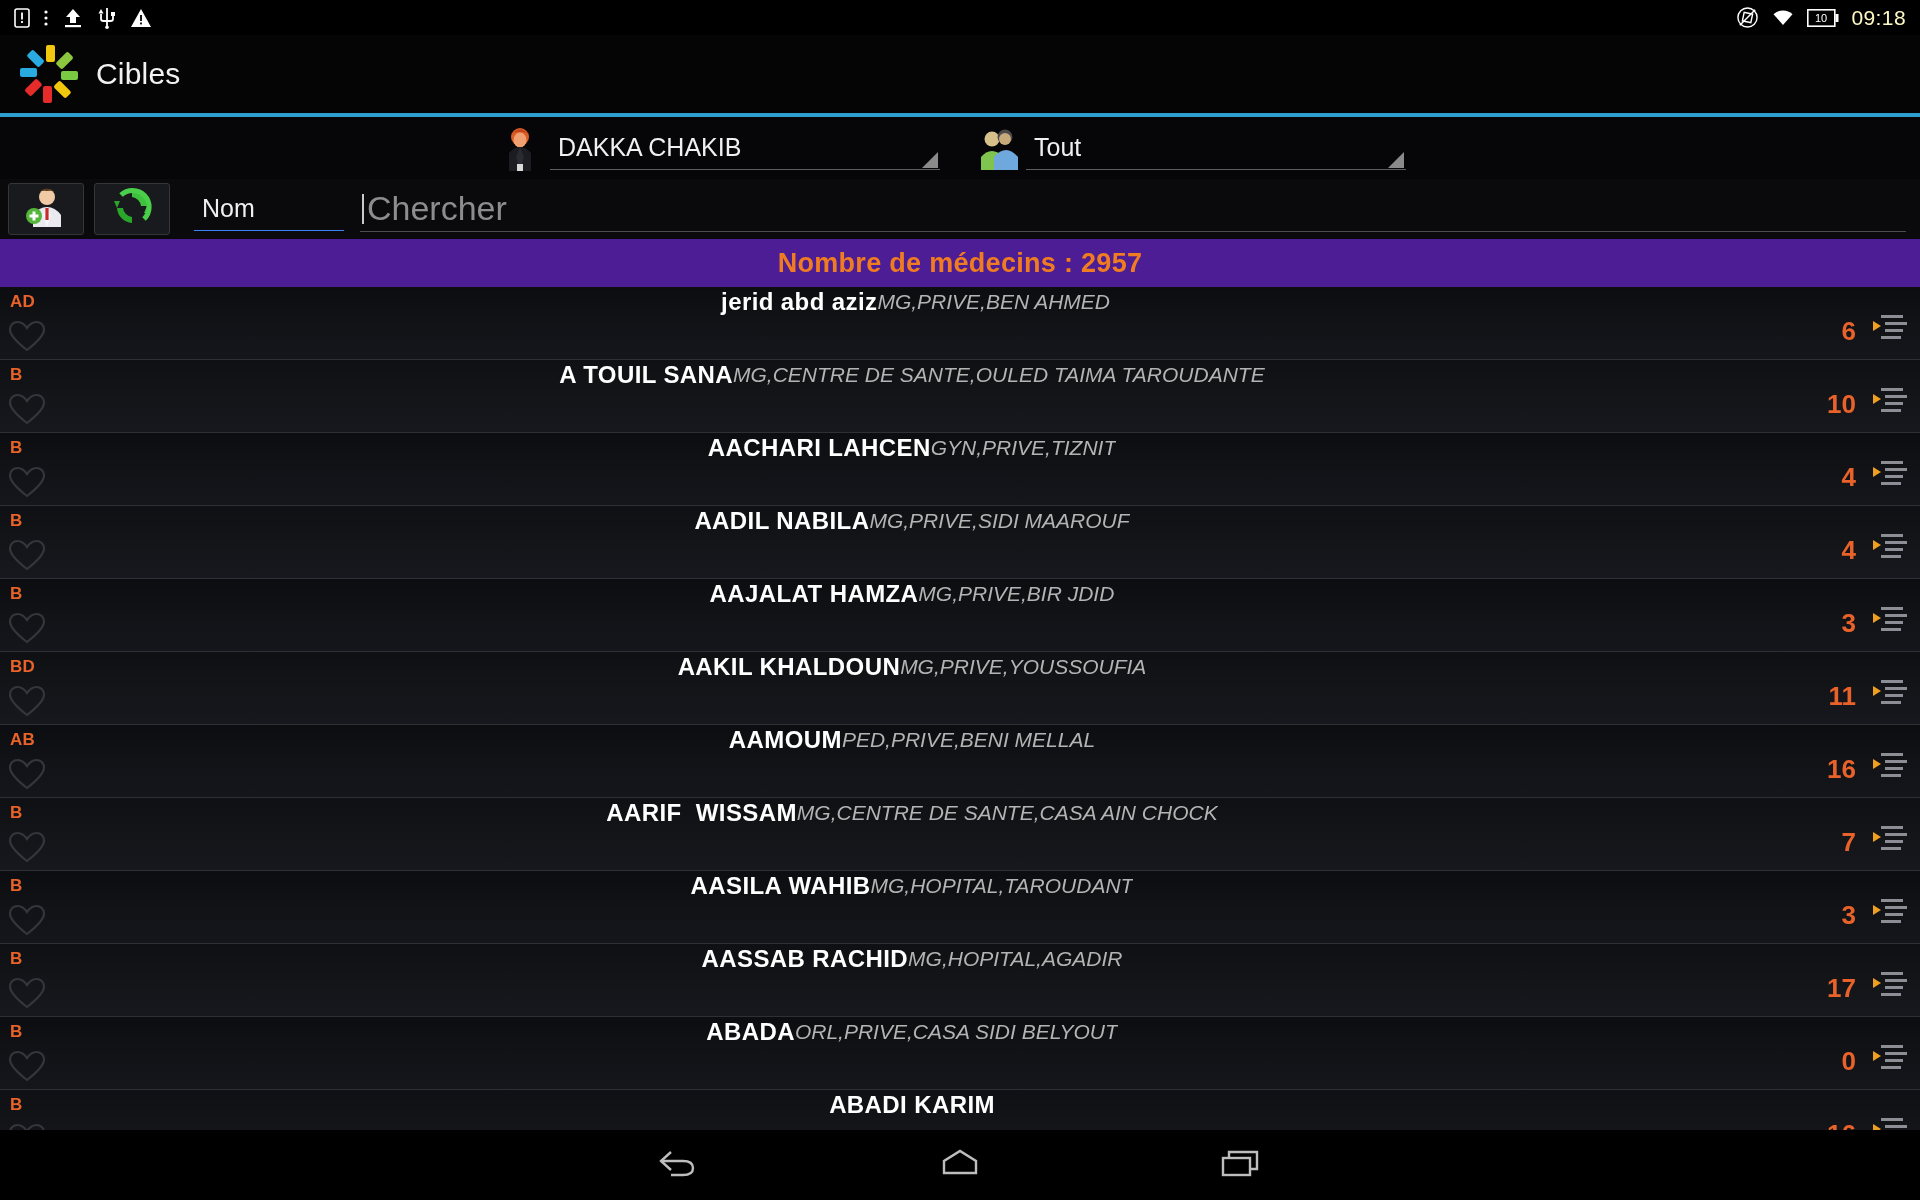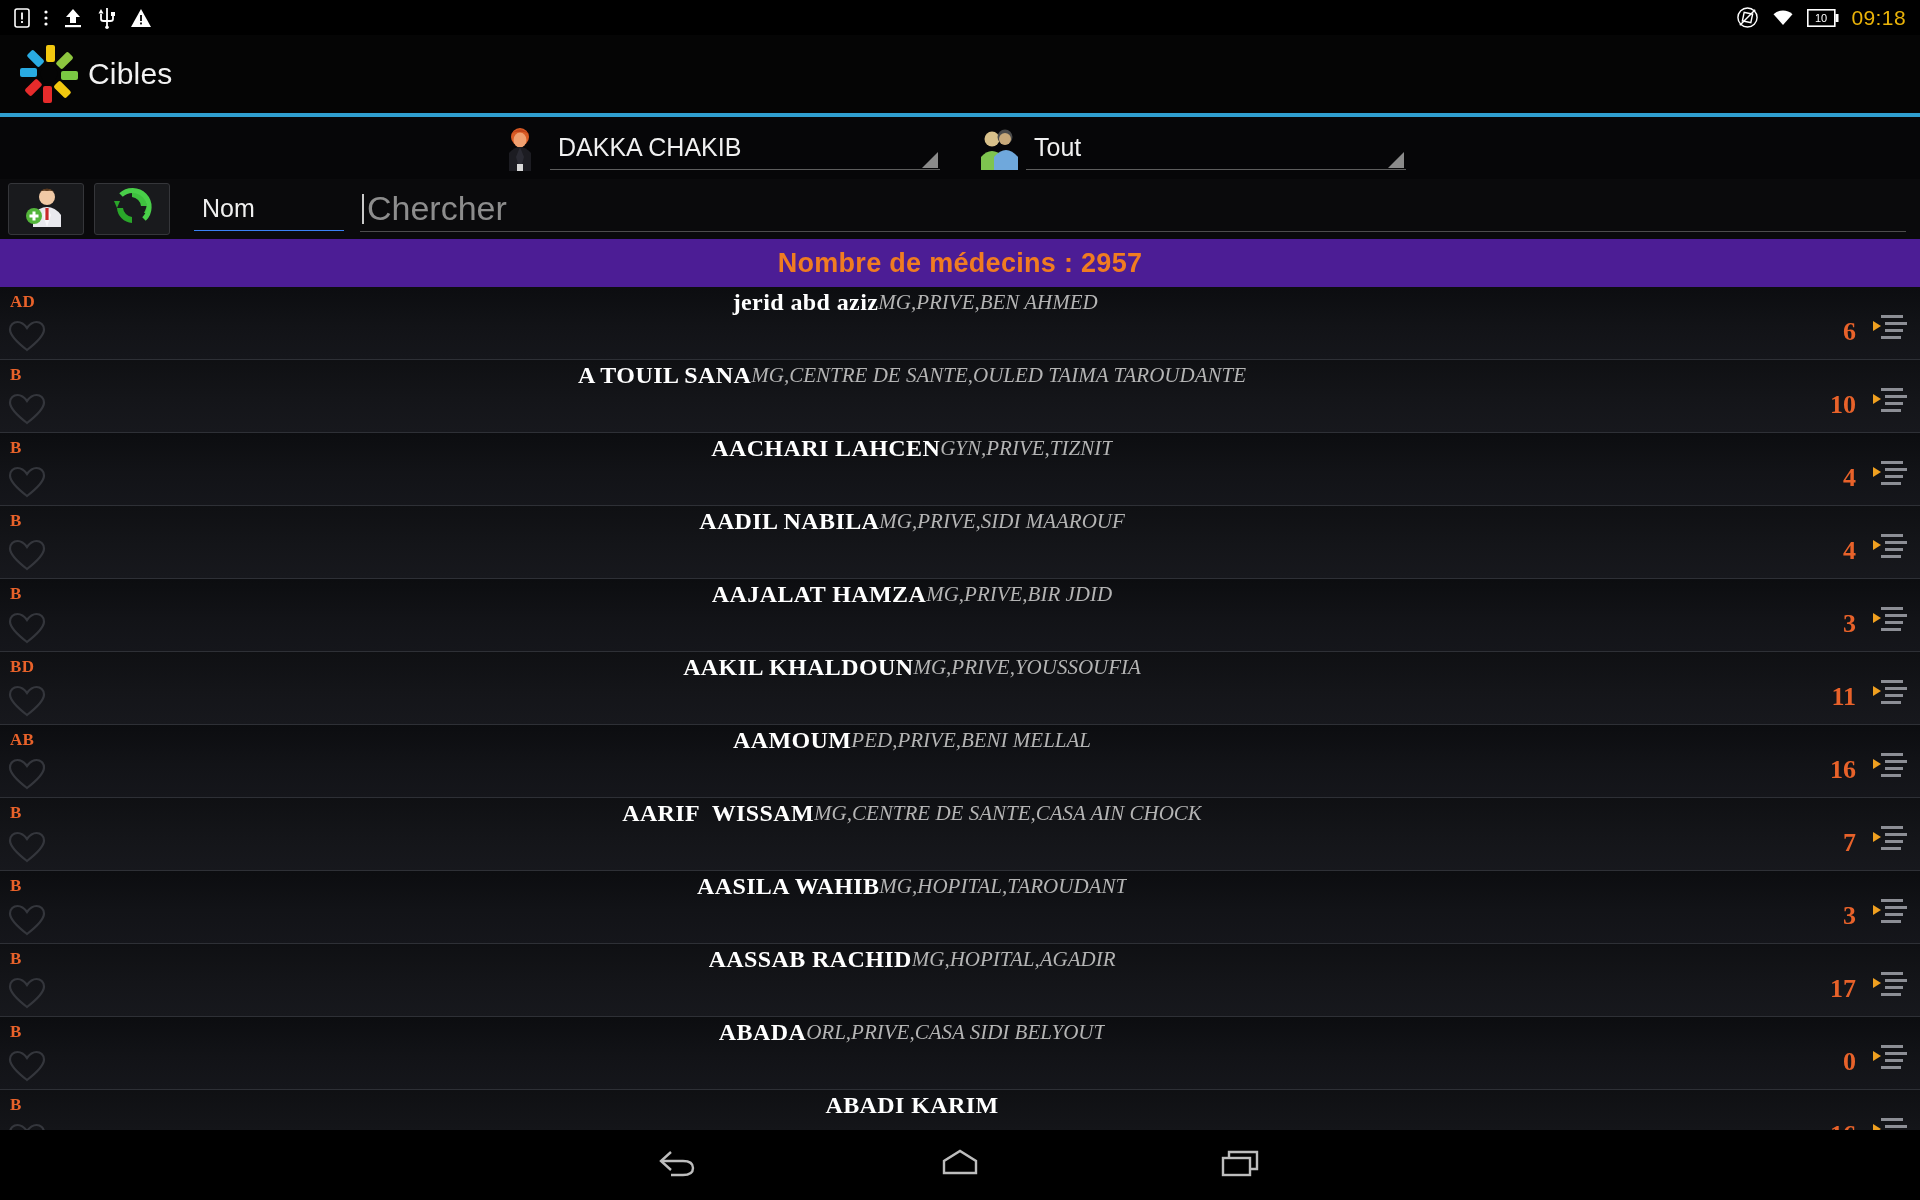--- a/index.html
+++ b/index.html
@@ -13,28 +13,28 @@
   
   .statusbar{
     position:relative; height:35px; background:#000;
     display:flex; align-items:center; justify-content:space-between;
     padding:0 14px;
   }
   .sb-left{ display:flex; align-items:center; gap:13px; }
   .sb-right{ display:flex; align-items:center; gap:12px; }
   .sb-icon{ display:flex; align-items:center; justify-content:center; }
   .sb-time{
-    color:#eab308; font-size:21px; letter-spacing:.4px;
+    color:#fef9c3; font-size:21px; letter-spacing:.4px;
     font-family:"Liberation Sans", sans-serif;
   }
 
   
   .appbar{
     height:78px; background:#050505;
-    display:flex; align-items:center; padding-left:18px; gap:8px;
+    display:flex; align-items:center; padding-left:18px; gap:16px;
     border-bottom:none;
   }
   .logo{ width:62px; height:62px; position:relative; flex:0 0 auto; }
   .app-title{ color:#f2f2f2; font-size:30px; font-weight:400; letter-spacing:.2px;}
   .accent{ height:4px; background:#2f9fd0; width:100%; }
 
   
   .filterbar{
     height:62px; background:#060608;
     display:flex; align-items:center;
@@ -93,21 +93,21 @@
   
   .list{
     position:relative;
     height:calc(1200px - 35px - 78px - 4px - 62px - 60px - 48px - 70px);
     overflow:hidden; background:#0d0e11;
   }
   .row{
     position:relative; height:73px;
     background:linear-gradient(to bottom,#0c0d10 0%,#121317 55%,#15161b 100%);
     border-bottom:1px solid #2e3036;
-    display:flex; align-items:stretch;font-family:Liberation Serif, serif;
+    display:flex; align-items:stretch;
   }
   .row.alt{
     background:linear-gradient(to bottom,#0f1013 0%,#141519 55%,#17181d 100%);
   }
   .row-lead{
     width:60px; flex:0 0 auto; position:relative;
   }
   .tag{
     position:absolute; top:5px; left:10px;
     color:#e8622a; font-size:17px; font-weight:bold; letter-spacing:.3px;

